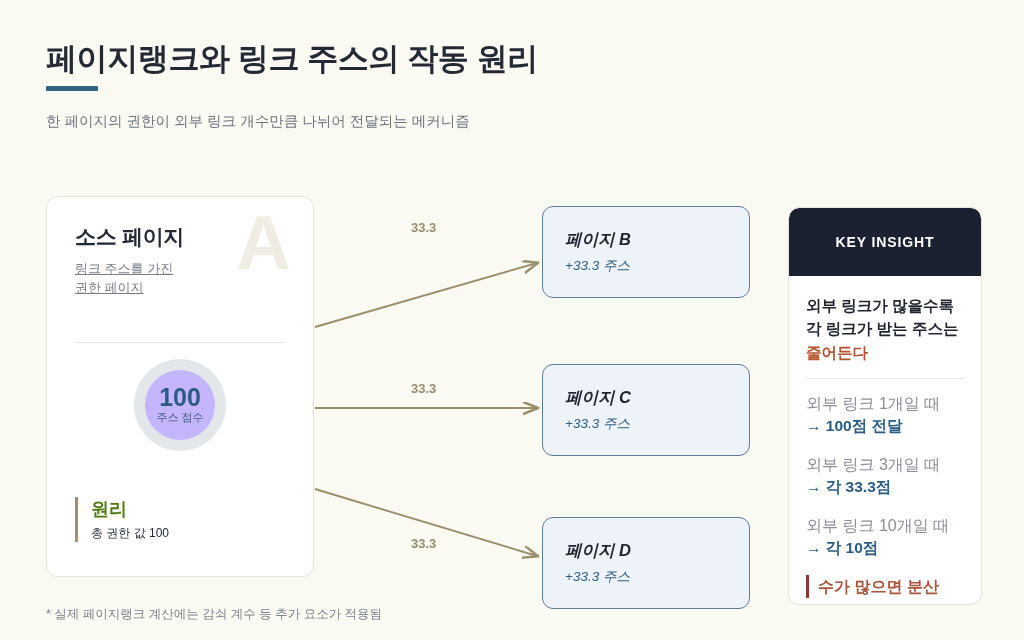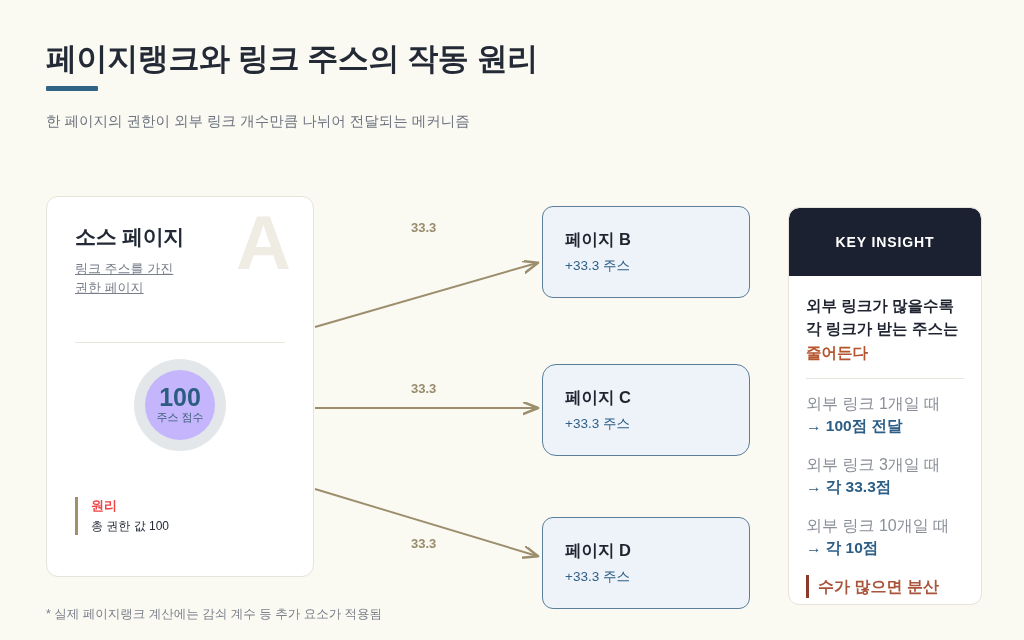--- a/index.html
+++ b/index.html
@@ -143,22 +143,22 @@
   }
 
   .principle-block {
     position: absolute;
     left: 28px;
     top: 300px;
     padding-left: 13px;
     border-left: 3px solid #a0906c;
   }
   .principle-label {
-    font-size: 13px;
-    color: #ef4444;
+    font-size: 18px;
+    color: #4d7c0f;
     font-weight: bold;
     line-height: 1.4;
   }
   .principle-value {
     margin-top: 3px;
     font-size: 12px;
     font-weight: normal;
     color: #232a36;
     white-space: nowrap;
   }
@@ -184,23 +184,24 @@
   
   .target-box {
     position: absolute;
     left: 542px;
     width: 208px;
     height: 92px;
     background: #eef3f9;
     border: 1.6px solid #5b7f9b;
     border-radius: 11px;
     padding: 22px 0 0 22px;
+    font-style: italic;
   }
   .tb-1 { top: 206px; }
-  .tb-2 { top: 364px; border-radius: 14px; }
+  .tb-2 { top: 364px; }
   .tb-3 { top: 517px; }
   .target-title {
     font-size: 16.5px;
     font-weight: bold;
     color: #1f2430;
     line-height: 1.3;
   }
   .target-sub {
     margin-top: 7px;
     font-size: 13.5px;

